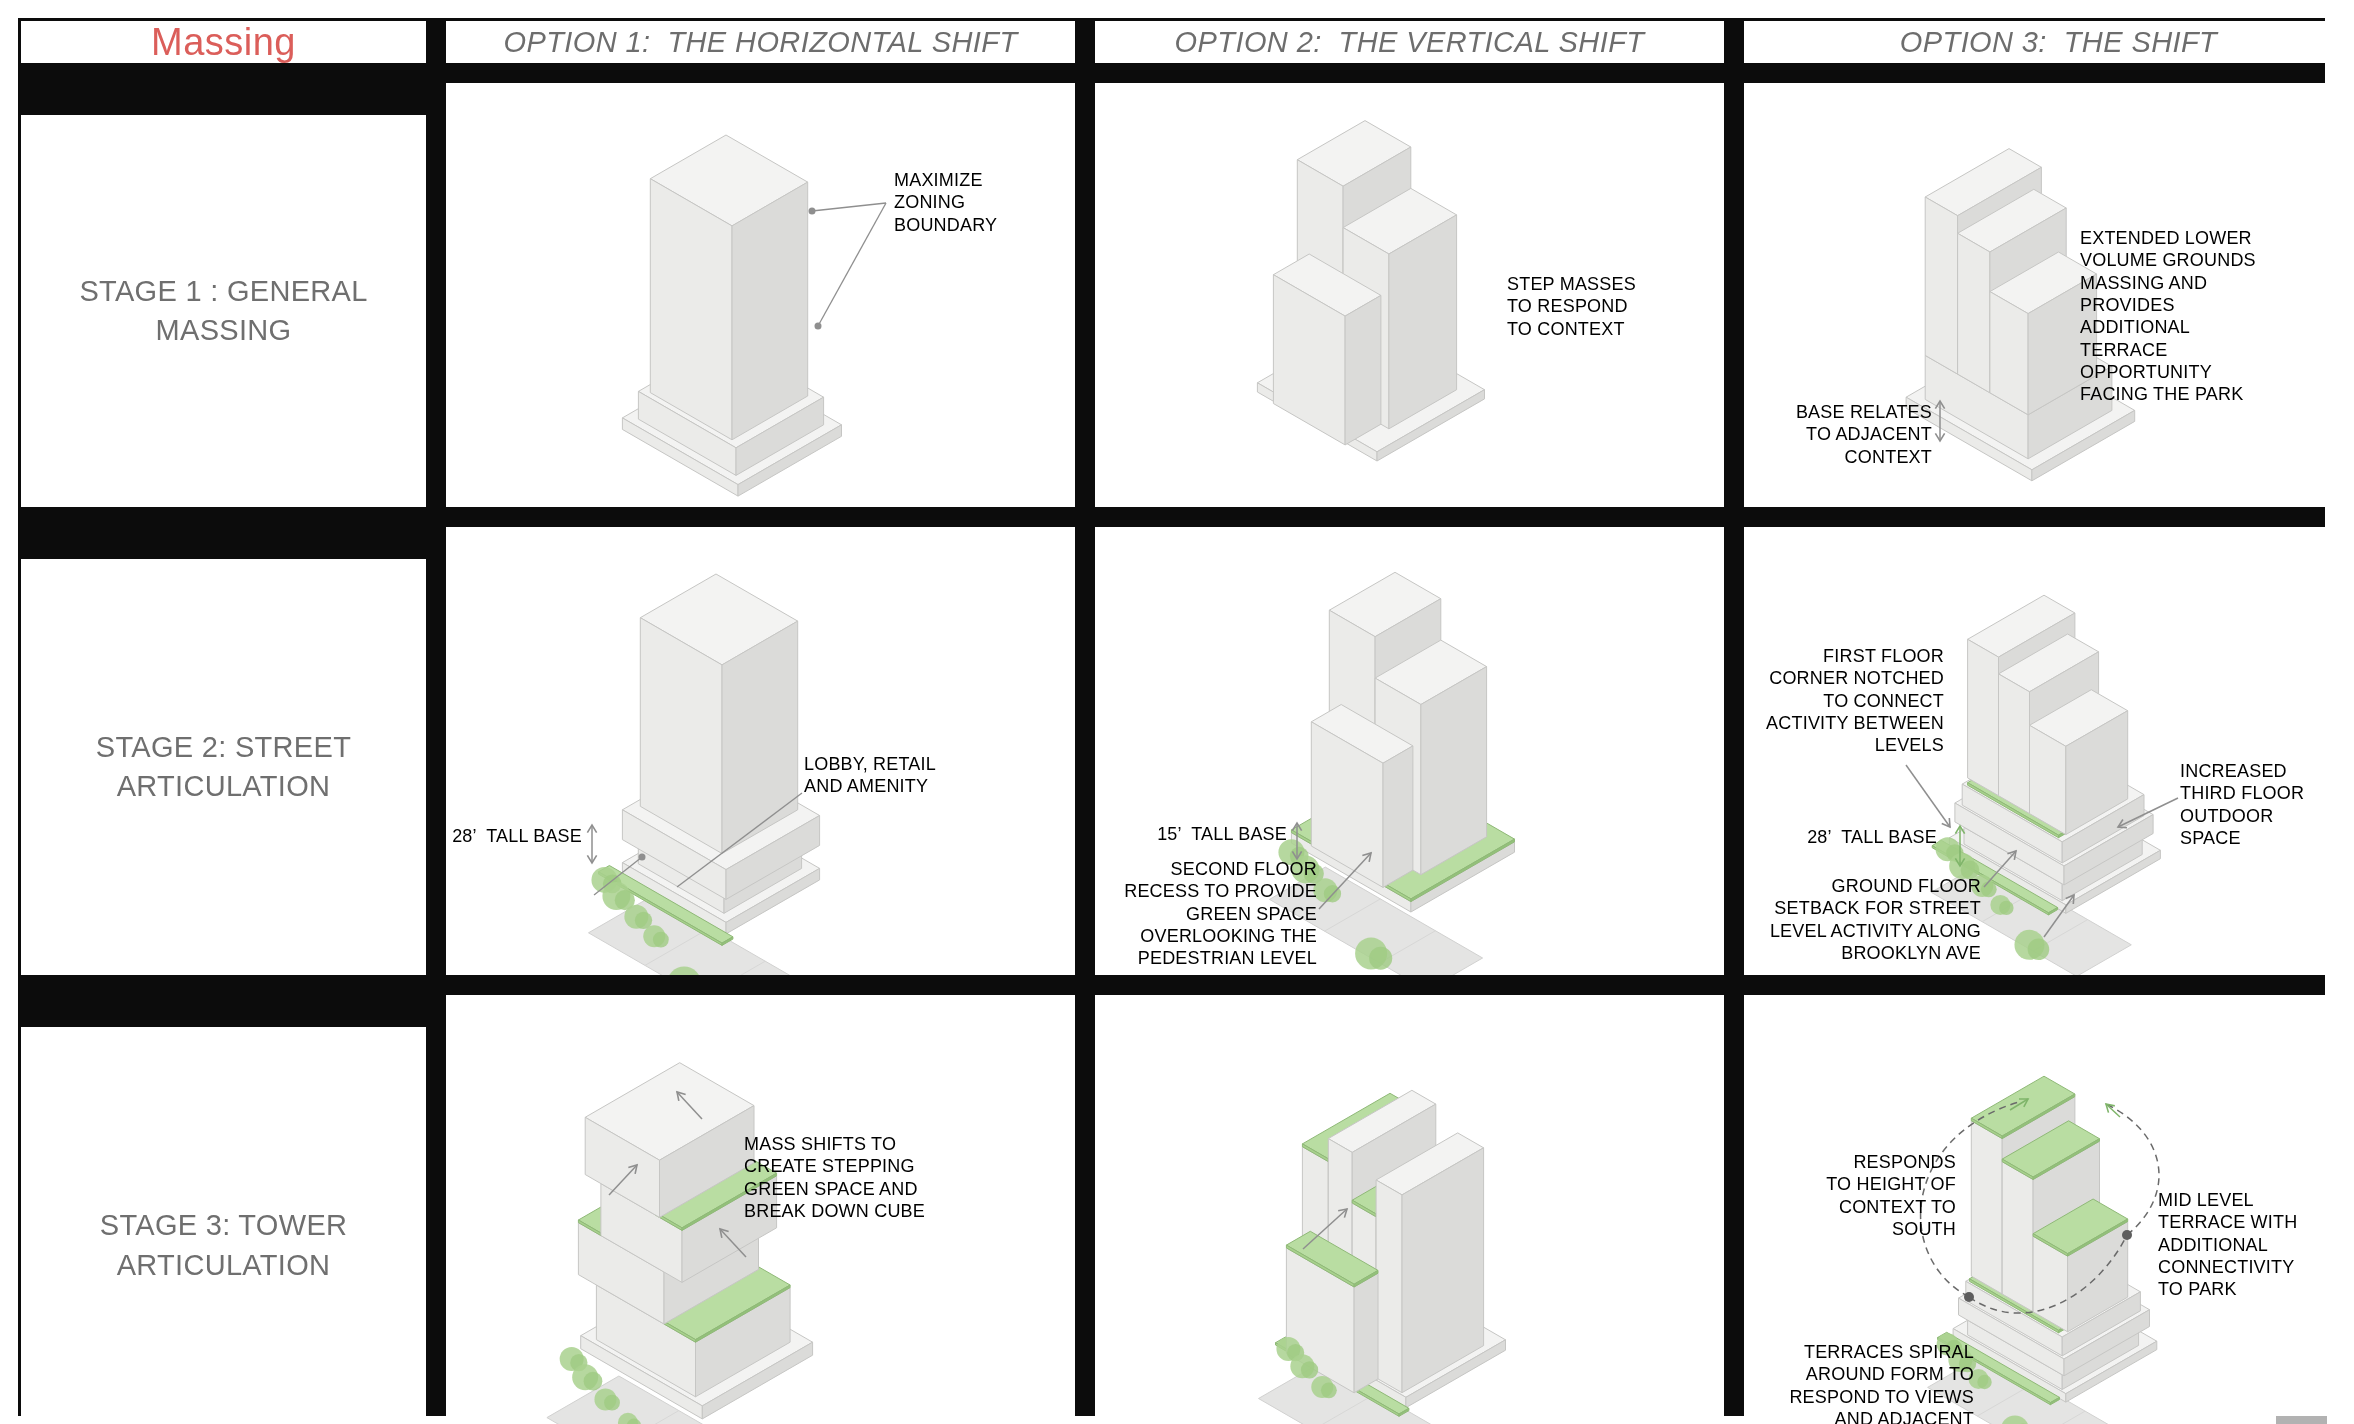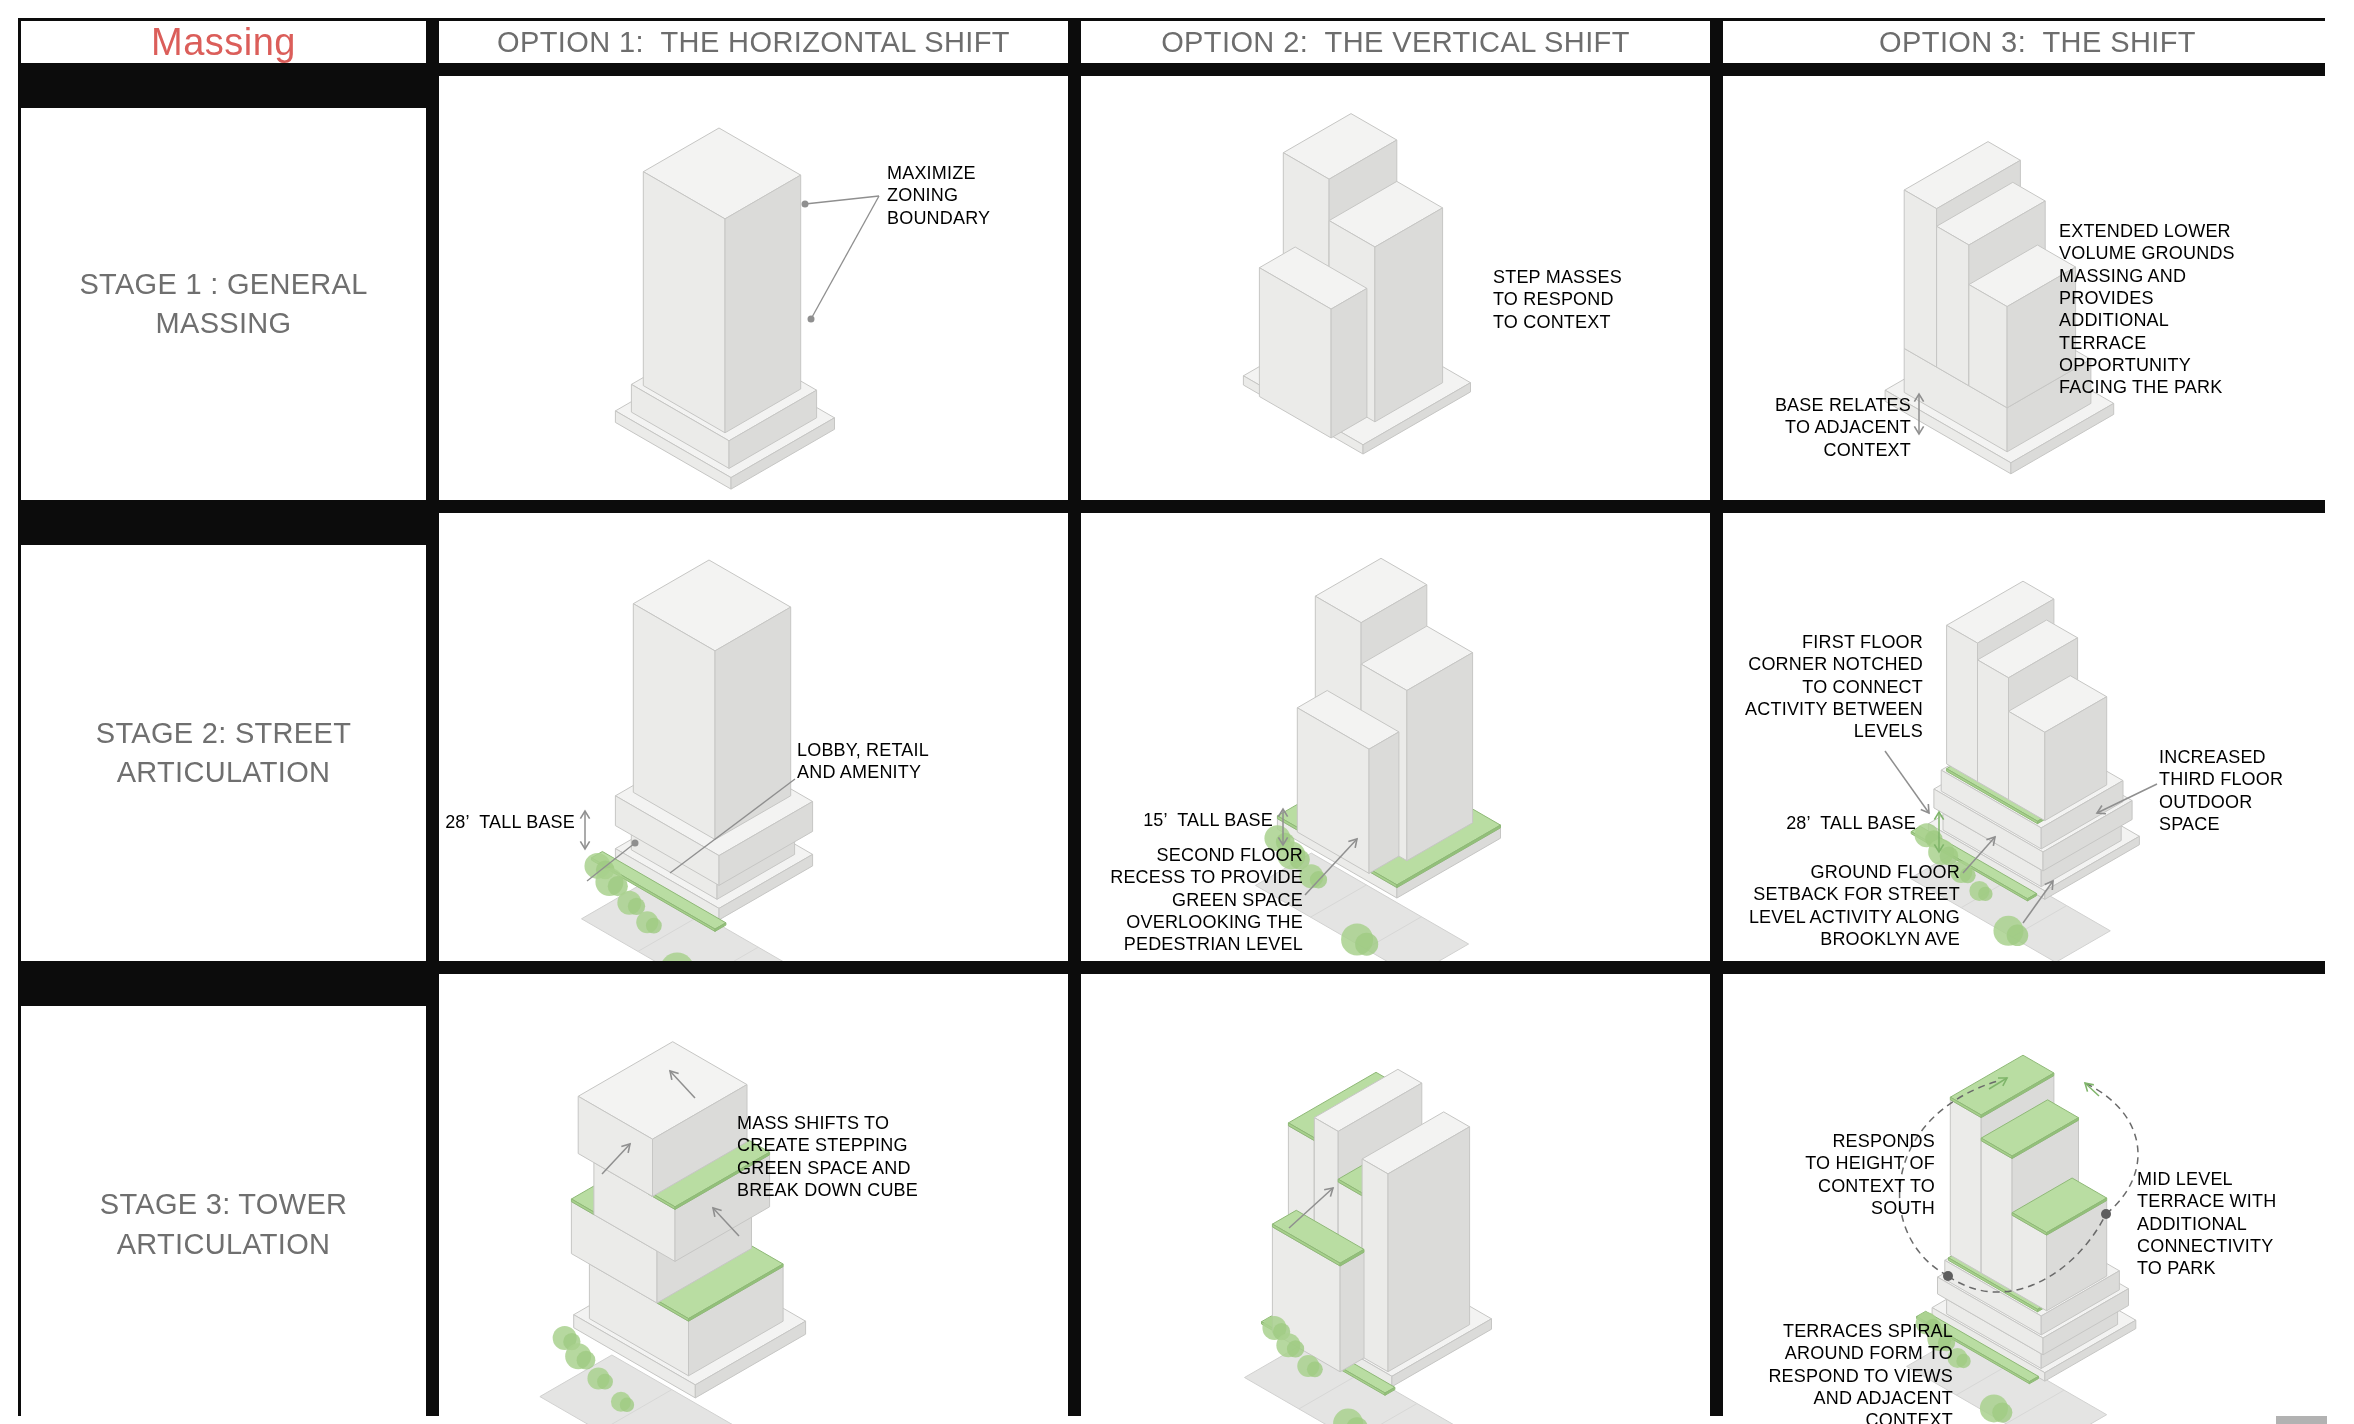--- a/index.html
+++ b/index.html
@@ -2,25 +2,25 @@
 <html style="--accent-red: #db5e5a;"><head>
 <meta charset="utf-8">
 <style>
   html,body{margin:0;padding:0;background:#ffffff;}
   body{width:2354px;height:1424px;position:relative;overflow:hidden;
        font-family:"Liberation Sans", sans-serif;}
   .table{position:absolute;left:18px;top:18px;width:2307px;height:1398px;
          background:#0c0c0c;display:grid;box-sizing:border-box;
          grid-template-columns:405px 629px 629px 629px;
          grid-template-rows:42px 424px 448px 469px;
-         gap:13px;padding:3px;}
+         gap:20px;padding:3px;}
   .cell{background:#ffffff;position:relative;overflow:hidden;}
   .hcell{display:flex;align-items:center;justify-content:center;}
   .massing-title{font-size:38px;color:var(--accent-red,#db5e5a);letter-spacing:0.5px;}
-  .opt-header{font-size:29px;color:#6d6d6d;letter-spacing:0.4px;white-space:pre-wrap;}
+  .opt-header{font-size:29px;color:#6d6d6d;letter-spacing:0.4px;white-space:pre-wrap;font-style:italic;}
   .stage-label{display:flex;align-items:center;justify-content:center;text-align:center;
                font-size:29px;color:#6f6f6f;line-height:1.35;white-space:pre-line;letter-spacing:0.3px;margin-top:32px;}
   .diag{position:absolute;left:0;top:0;width:100%;height:100%;}
   .anno{position:absolute;font-size:18px;line-height:1.24;color:#000000;
         white-space:pre-wrap;letter-spacing:0.2px;}
   .anno.right{text-align:right;}
   .anno.center{text-align:center;}
   .corner-notch{position:absolute;left:2276px;top:1416px;width:51px;height:8px;background:#b2b2b2;}
 </style>
 </head>

